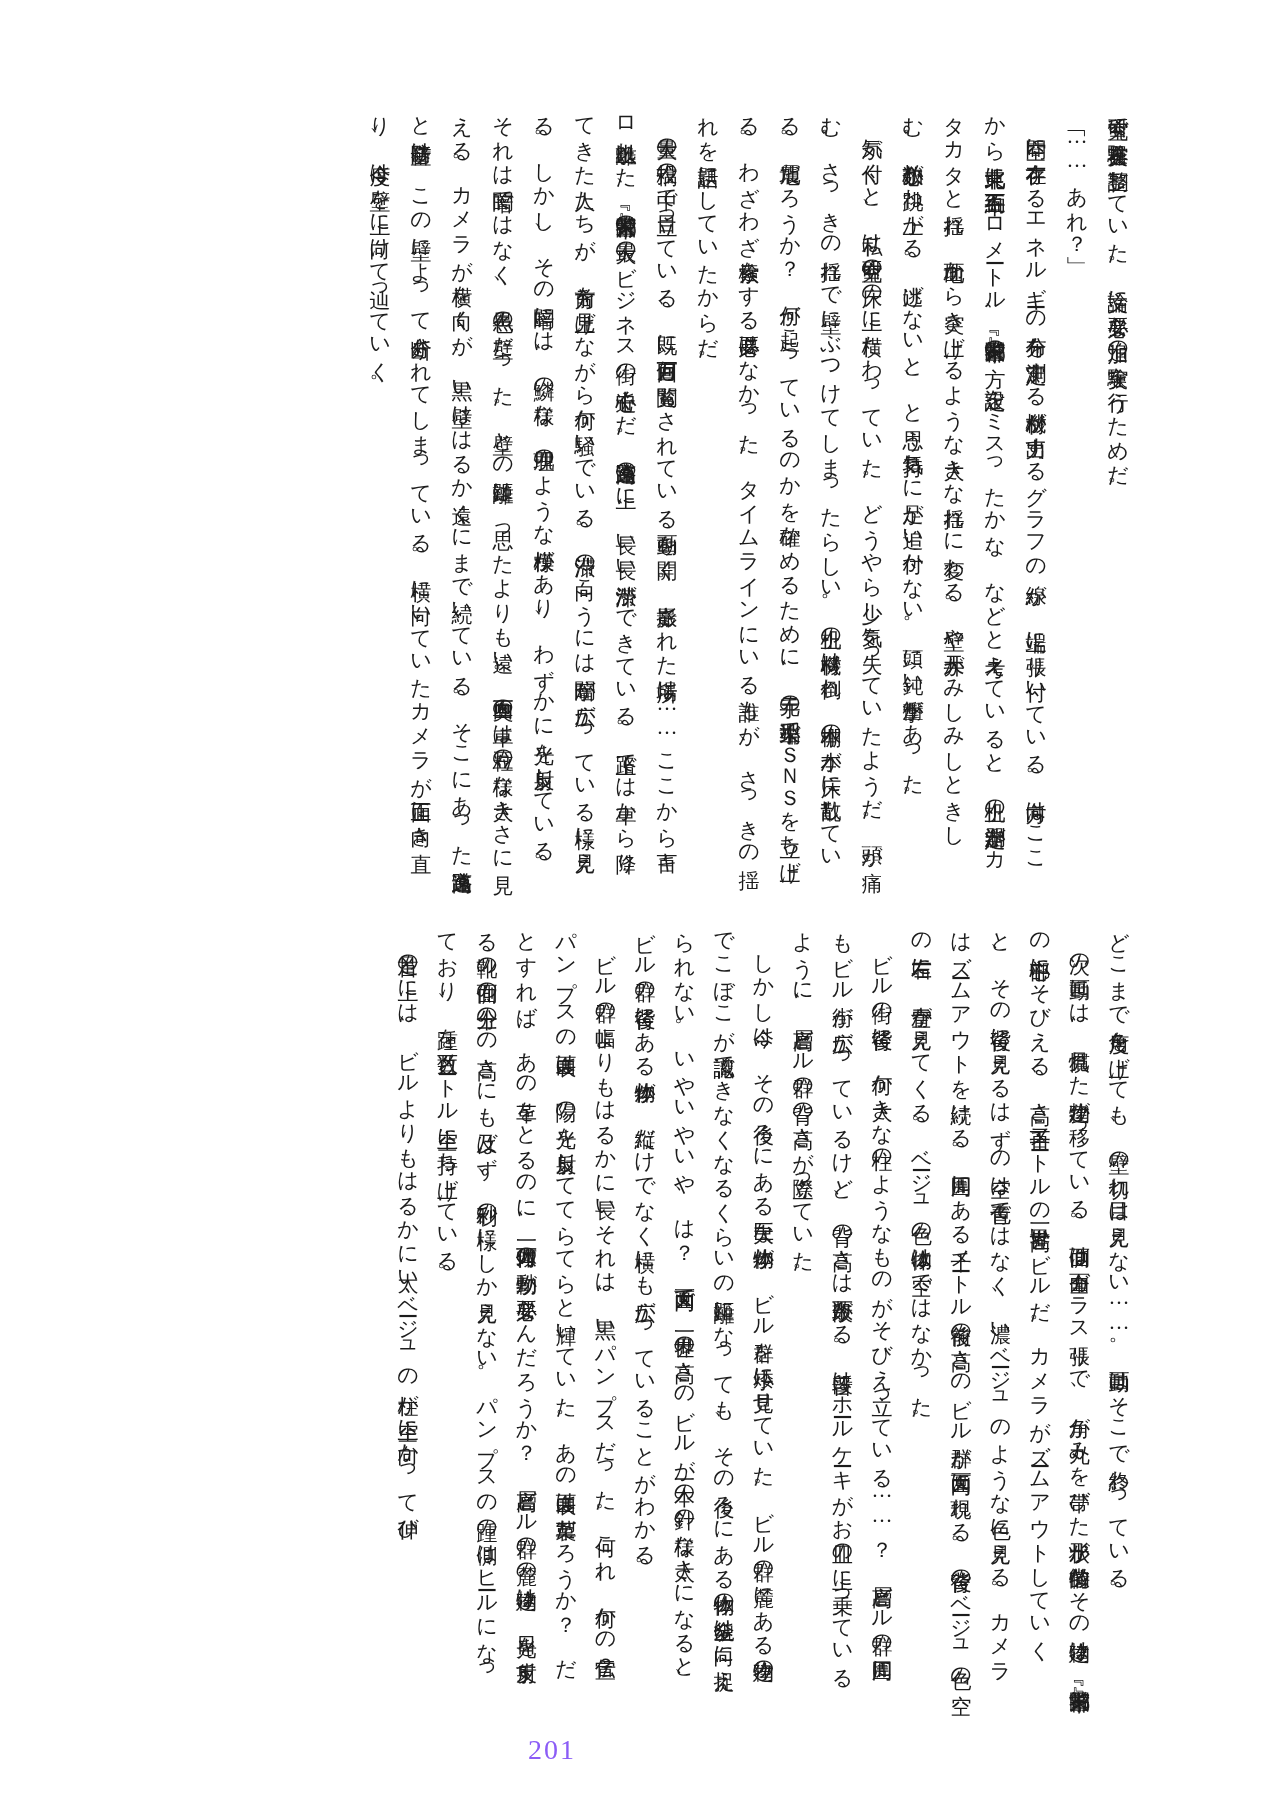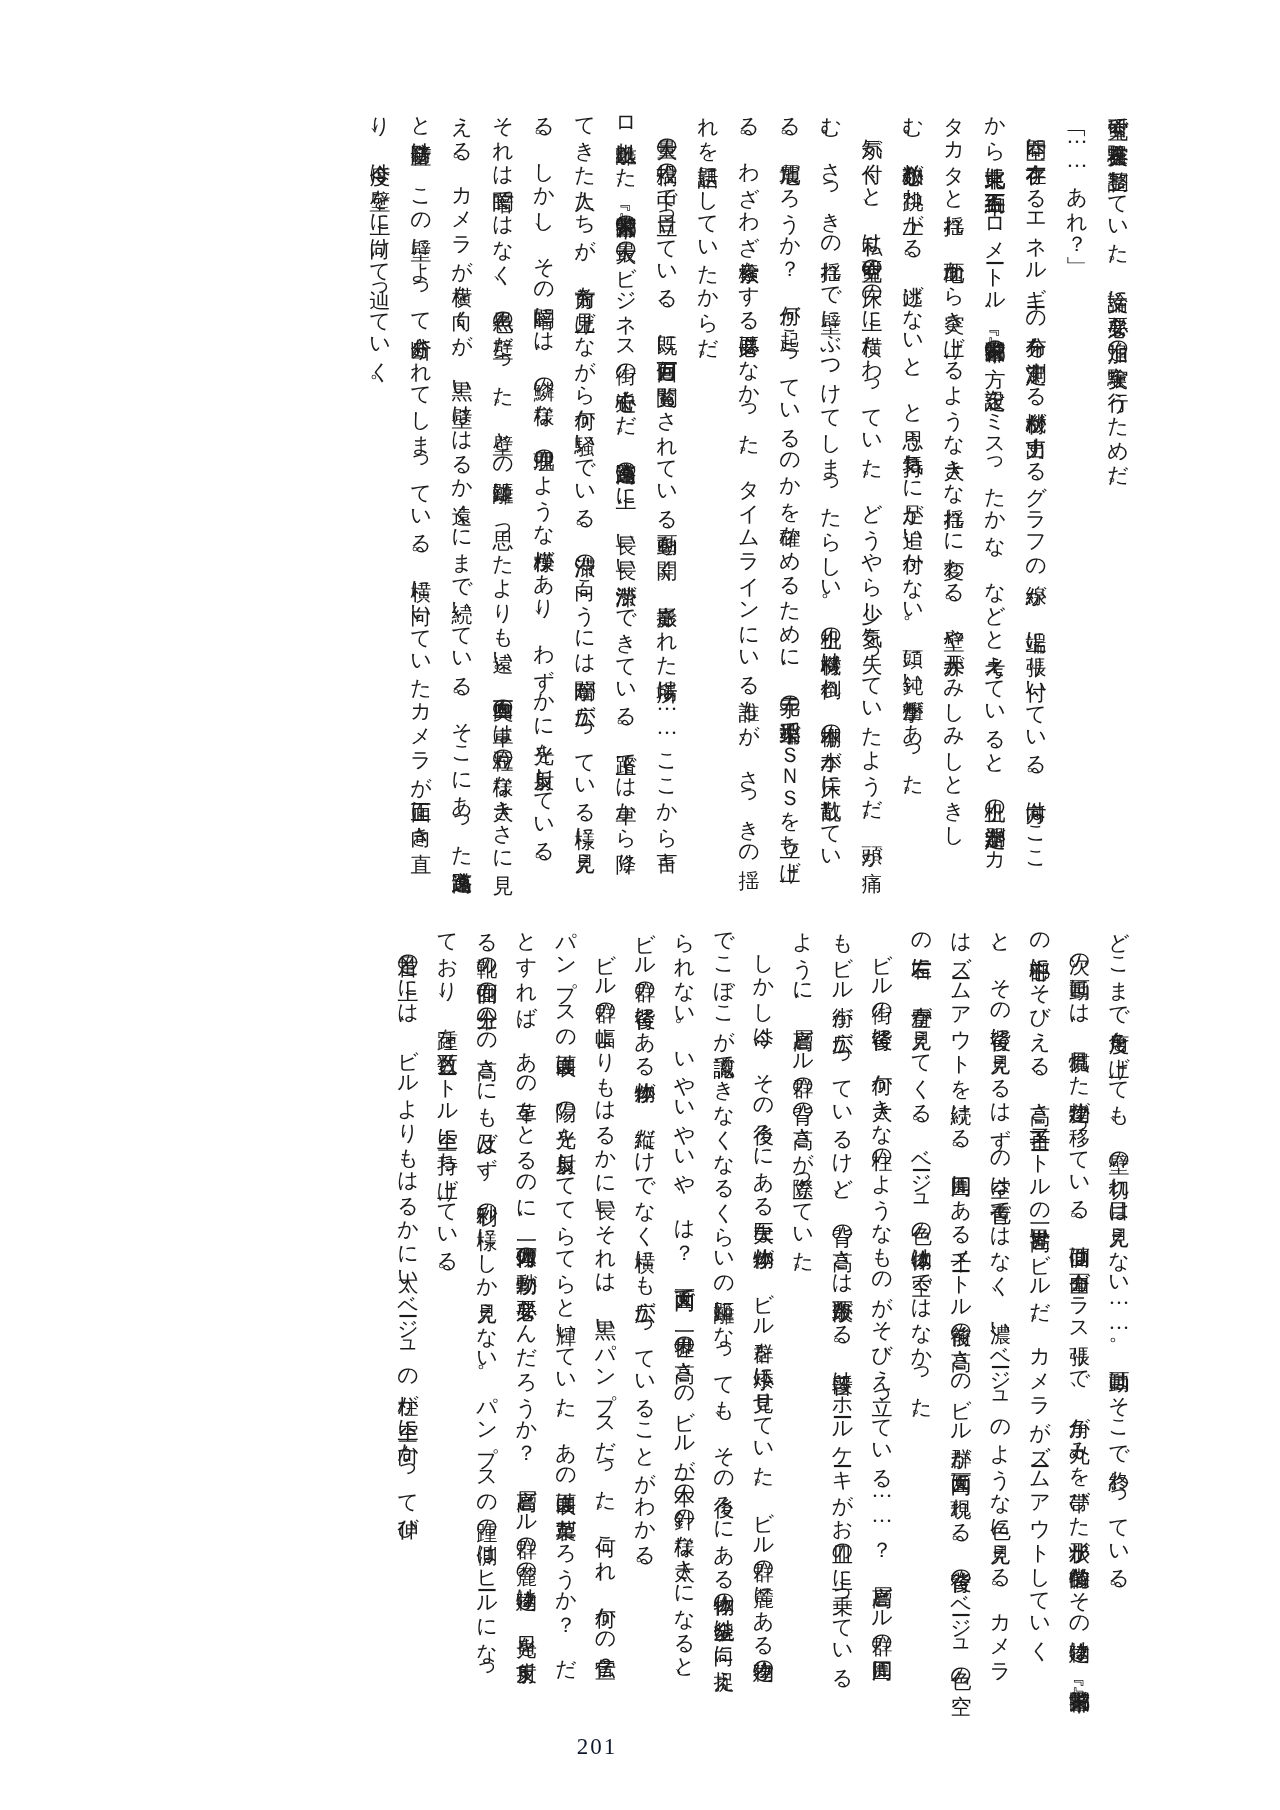--- a/index.html
+++ b/index.html
@@ -39,26 +39,26 @@
   .para {
     margin: 0;
     padding: 0;
   }
   .para.indent {
     text-indent: 1em;
   }
   .page-number {
     position: absolute;
     top: 1734px;
-    left: 537px;
+    left: 492px;
     width: 120px;
     text-align: center;
-    font-size: 23px;
+    font-size: 28px;
     letter-spacing: 2px;
-    color: #0f172a;
+    color: #8b5cf6;
   }
 </style>
 </head>
 <body>
 
 <div class="page">
 
   <div class="dan dan-top">
     <p class="para">研究室で実験器具を調整していた。論文に必要な追加の実験を行うためだ。</p>
     <p class="para indent">「……あれ？」</p>

